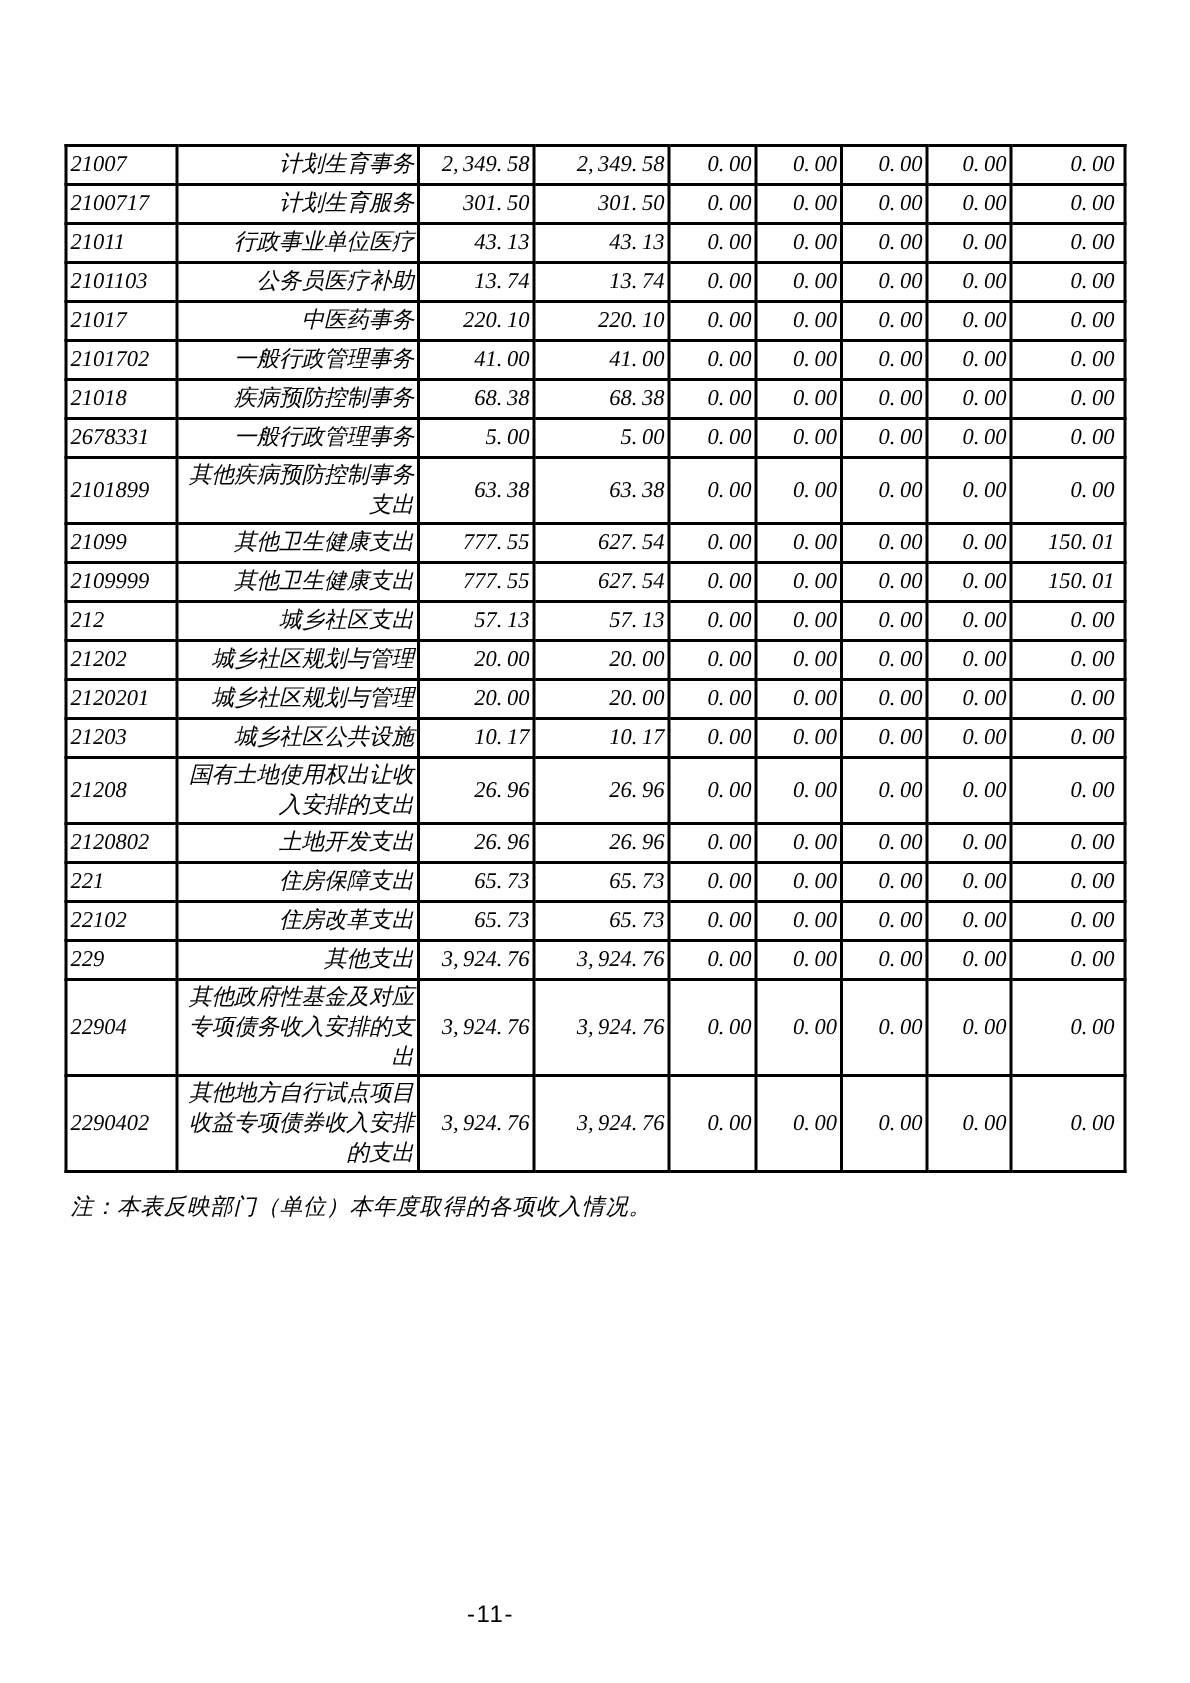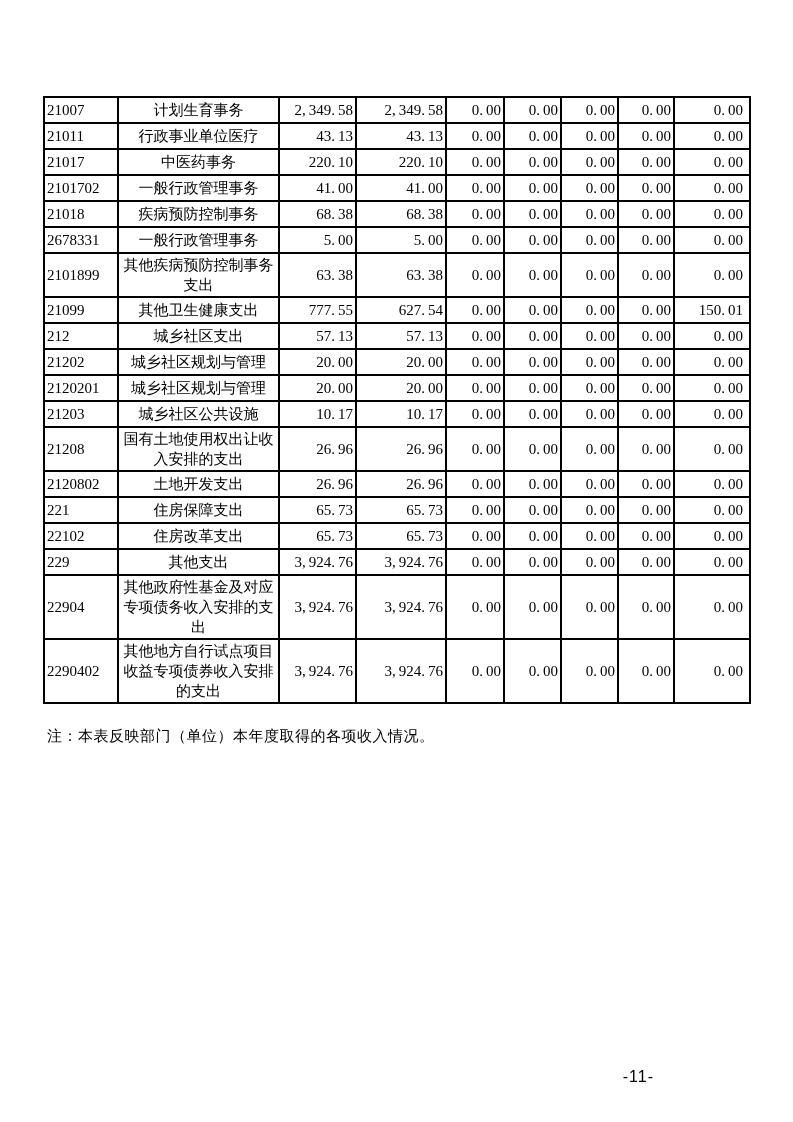--- a/index.html
+++ b/index.html
@@ -8,51 +8,52 @@
     background: #ffffff;
     position: relative;
     color: #000;
     font-family: "Liberation Serif", "DejaVu Serif", serif;
     overflow: hidden;
   }
   .table-wrap {
     position: absolute;
     left: 43px; top: 96px;
     width: 706px;
+    font-style: italic;
   }
   table.grid {
     border-collapse: collapse;
     table-layout: fixed;
     width: 706px;
   }
   table.grid td {
     border: 2px solid #000;
     font-size: 15px;
     line-height: 20px;
     vertical-align: middle;
     padding: 1px 2px;
     word-break: break-all;
     overflow: hidden;
   }
   table.grid tr { height: 26px; }
   td.code { text-align: left; padding-left: 6px; white-space: nowrap; }
-  td.name { text-align: center; padding-left: 5px; padding-right: 2px; }
+  td.name { text-align: right; padding-left: 5px; padding-right: 2px; }
   td.num  { text-align: right; padding-right: 4px; white-space: nowrap; }
   td.num.last { padding-right: 6px; }
   .note {
-    margin-top: 23px;
+    margin-top: 13px;
     font-size: 15px;
     padding-left: 4px;
     letter-spacing: 0.5px;
   }
   .page-num {
     position: absolute;
     top: 1068px; left: 0;
     width: 654px;
-    text-align: right;
+    text-align: center;
     font-family: "Liberation Sans", "DejaVu Sans", sans-serif;
     font-size: 16px;
     letter-spacing: 1px;
   }
 </style>
 </head>
 <body>
 
 <div class="table-wrap">
   <table class="grid">
@@ -73,31 +74,53 @@
           <td class="name">计划生育事务</td>
           <td class="num">2, 349. 58</td>
           <td class="num">2, 349. 58</td>
           <td class="num">0. 00</td>
           <td class="num">0. 00</td>
           <td class="num">0. 00</td>
           <td class="num">0. 00</td>
           <td class="num last">0. 00</td>
         </tr>
         <tr>
+          <td class="code">2100717</td>
+          <td class="name">计划生育服务</td>
+          <td class="num">301. 50</td>
+          <td class="num">301. 50</td>
+          <td class="num">0. 00</td>
+          <td class="num">0. 00</td>
+          <td class="num">0. 00</td>
+          <td class="num">0. 00</td>
+          <td class="num last">0. 00</td>
+        </tr>
+        <tr>
           <td class="code">21011</td>
           <td class="name">行政事业单位医疗</td>
           <td class="num">43. 13</td>
           <td class="num">43. 13</td>
           <td class="num">0. 00</td>
           <td class="num">0. 00</td>
           <td class="num">0. 00</td>
           <td class="num">0. 00</td>
           <td class="num last">0. 00</td>
         </tr>
         <tr>
+          <td class="code">2101103</td>
+          <td class="name">公务员医疗补助</td>
+          <td class="num">13. 74</td>
+          <td class="num">13. 74</td>
+          <td class="num">0. 00</td>
+          <td class="num">0. 00</td>
+          <td class="num">0. 00</td>
+          <td class="num">0. 00</td>
+          <td class="num last">0. 00</td>
+        </tr>
+        <tr>
           <td class="code">21017</td>
           <td class="name">中医药事务</td>
           <td class="num">220. 10</td>
           <td class="num">220. 10</td>
           <td class="num">0. 00</td>
           <td class="num">0. 00</td>
           <td class="num">0. 00</td>
           <td class="num">0. 00</td>
           <td class="num last">0. 00</td>
         </tr>
@@ -140,20 +163,31 @@
           <td class="num">63. 38</td>
           <td class="num">63. 38</td>
           <td class="num">0. 00</td>
           <td class="num">0. 00</td>
           <td class="num">0. 00</td>
           <td class="num">0. 00</td>
           <td class="num last">0. 00</td>
         </tr>
         <tr>
           <td class="code">21099</td>
+          <td class="name">其他卫生健康支出</td>
+          <td class="num">777. 55</td>
+          <td class="num">627. 54</td>
+          <td class="num">0. 00</td>
+          <td class="num">0. 00</td>
+          <td class="num">0. 00</td>
+          <td class="num">0. 00</td>
+          <td class="num last">150. 01</td>
+        </tr>
+        <tr>
+          <td class="code">2109999</td>
           <td class="name">其他卫生健康支出</td>
           <td class="num">777. 55</td>
           <td class="num">627. 54</td>
           <td class="num">0. 00</td>
           <td class="num">0. 00</td>
           <td class="num">0. 00</td>
           <td class="num">0. 00</td>
           <td class="num last">150. 01</td>
         </tr>
         <tr>

